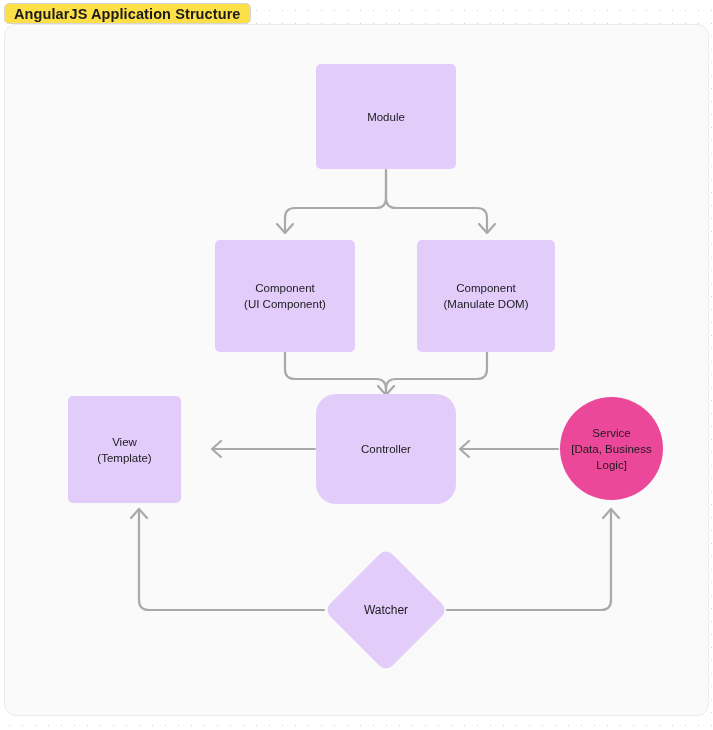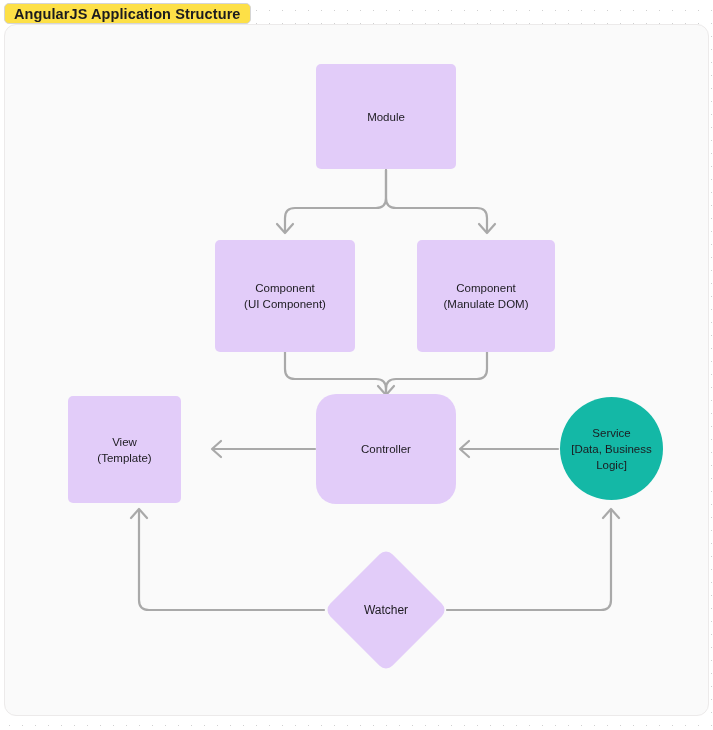--- a/index.html
+++ b/index.html
@@ -96,21 +96,21 @@
     color: #1c1b20;
     font-size: 11.5px;
     line-height: 16px;
     box-sizing: border-box;
   }
   .node-rect {
     background: #e2ccf9;
     border-radius: 5px;
   }
   .node-circle {
-    background: #14b8a6;
+    background: #ec4899;
     border-radius: 50%;
     align-items: center;
   }
   .node-diamond-wrap {
     position: absolute;
     z-index: 10;
   }
   .node-diamond-shape {
     position: absolute;
     left: 0; top: 0;

